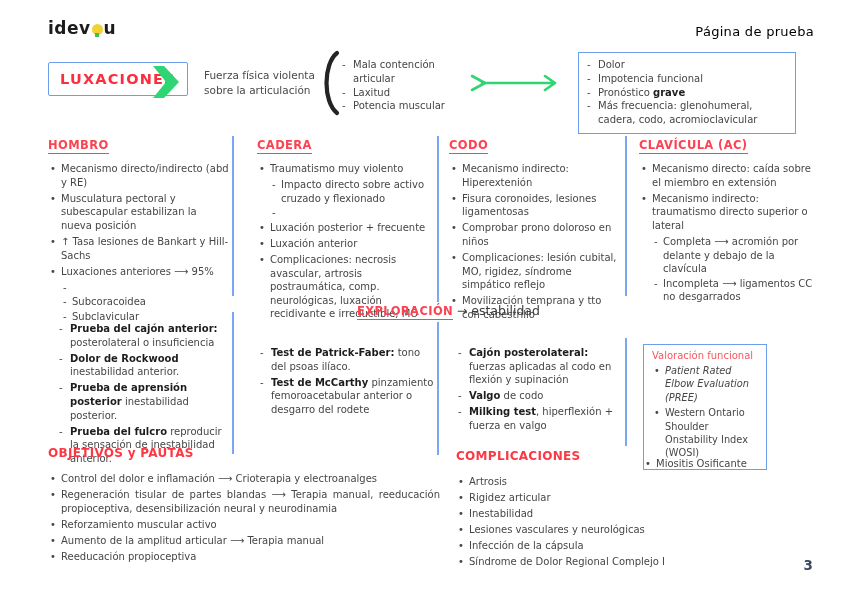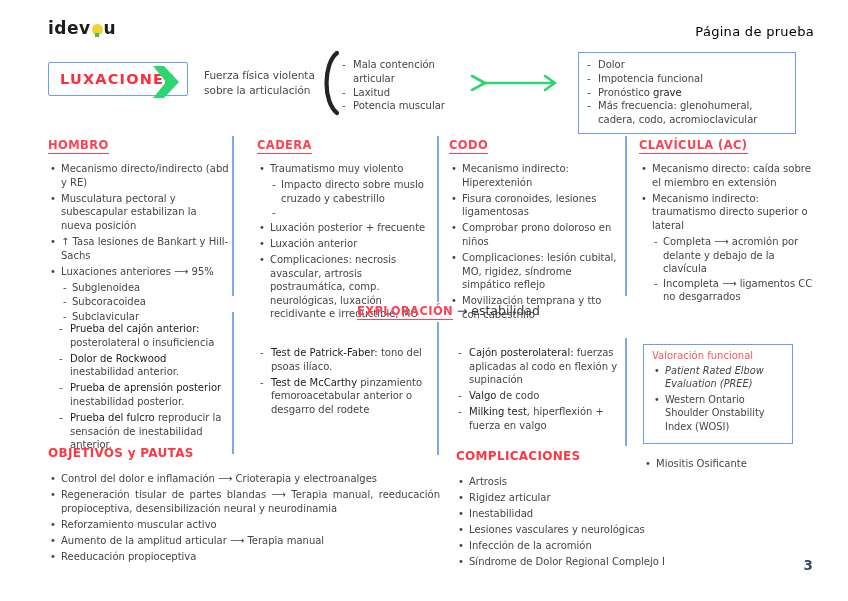--- a/index.html
+++ b/index.html
@@ -27,21 +27,21 @@
   .effects-box .li { font-size:10px; }
 
   
   .col-head { color:#fb4353; font-weight:bold; font-size:11.5px; letter-spacing:.4px;
               border-bottom:1.2px solid #fb4353; display:inline-block; padding-bottom:1px; margin-bottom:8px; }
   .itemlist .li { display:flex; font-size:10px; line-height:1.36; margin-bottom:2.5px; color:#464646; }
   .itemlist .marker { flex:none; width:13px; text-align:left; padding-left:2px; }
   .itemlist .lv2 { padding-left:13px; margin-bottom:1px; }
   .itemlist .lv2 .marker { width:11px; }
   .txt { flex:1; }
-  .b { font-weight:normal; color:#1d1d1d;text-align:center; }
+  .b { font-weight:bold; color:#1d1d1d;text-align:center; }
   .i { font-style:italic; }
 
   .vline { position:absolute; width:1.6px; background:#7aa7f0; }
 
   
   .expl-head-line { font-size:12px; }
   .expl-head-line .rh { color:#fb4353; font-weight:bold; font-size:11.5px; letter-spacing:.4px;
                         border-bottom:1.2px solid #fb4353; padding-bottom:1px; }
   .expl-head-line .sub { color:#3c3c3c; font-size:12.5px; }
   .func-box { border:1.3px solid #6d9eeb; padding:5px 8px 7px; }
@@ -142,42 +142,41 @@
       <div class="li lv1">
         <span class="marker">•</span>
         <span class="txt"><span>↑ Tasa lesiones de Bankart y Hill-Sachs</span></span>
       </div>
       <div class="li lv1">
         <span class="marker">•</span>
         <span class="txt"><span>Luxaciones anteriores ⟶ 95%</span></span>
       </div>
       <div class="li lv2">
         <span class="marker">-</span>
-        <span class="txt"><span>Subglenoidea</span></span>
       </div>
       <div class="li lv2">
         <span class="marker">-</span>
         <span class="txt"><span>Subcoracoidea</span></span>
       </div>
       <div class="li lv2">
         <span class="marker">-</span>
         <span class="txt"><span>Subclavicular</span></span>
       </div>
     </div>
 </div>
 <div class="abs" style="left:257px; top:134px; width:174px;">
   <div class="col-head">CADERA</div>
   <div class="itemlist">
       <div class="li lv1">
         <span class="marker">•</span>
         <span class="txt"><span>Traumatismo muy violento</span></span>
       </div>
       <div class="li lv2">
         <span class="marker">-</span>
-        <span class="txt"><span>Impacto directo sobre muslo cruzado y cabestrillo</span></span>
+        <span class="txt"><span>Impacto directo sobre activo cruzado y flexionado</span></span>
       </div>
       <div class="li lv2">
         <span class="marker">-</span>
       </div>
       <div class="li lv1">
         <span class="marker">•</span>
         <span class="txt"><span>Luxación posterior + frecuente</span></span>
       </div>
       <div class="li lv1">
         <span class="marker">•</span>
@@ -278,21 +277,21 @@
     <div class="li lv1">
       <span class="marker">-</span>
       <span class="txt"><span class="b">Valgo</span><span> de codo</span></span>
     </div>
     <div class="li lv1">
       <span class="marker">-</span>
       <span class="txt"><span class="b">Milking test</span><span>, hiperflexión + fuerza en valgo</span></span>
     </div>
   </div>
 
-<div class="abs func-box" style="left:643px; top:344px; width:150px;">
+<div class="abs func-box" style="left:643px; top:344px; width:124px;">
   <div class="box-title">Valoración funcional</div>
   <div class="itemlist">
       <div class="li lv1">
         <span class="marker">•</span>
         <span class="txt"><span class="i">Patient Rated Elbow Evaluation (PREE)</span></span>
       </div>
       <div class="li lv1">
         <span class="marker">•</span>
         <span class="txt"><span>Western Ontario Shoulder Onstability Index (WOSI)</span></span>
       </div>
@@ -339,21 +338,21 @@
       <div class="li lv1">
         <span class="marker">•</span>
         <span class="txt"><span>Inestabilidad</span></span>
       </div>
       <div class="li lv1">
         <span class="marker">•</span>
         <span class="txt"><span>Lesiones vasculares y neurológicas</span></span>
       </div>
       <div class="li lv1">
         <span class="marker">•</span>
-        <span class="txt"><span>Infección de la acromión</span></span>
+        <span class="txt"><span>Infección de la cápsula</span></span>
       </div>
       <div class="li lv1">
         <span class="marker">•</span>
         <span class="txt"><span>Síndrome de Dolor Regional Complejo I</span></span>
       </div>
     </div>
 </div>
 <div class="abs itemlist" style="left:643px; top:457px; width:170px;">
     <div class="li lv1">
       <span class="marker">•</span>

